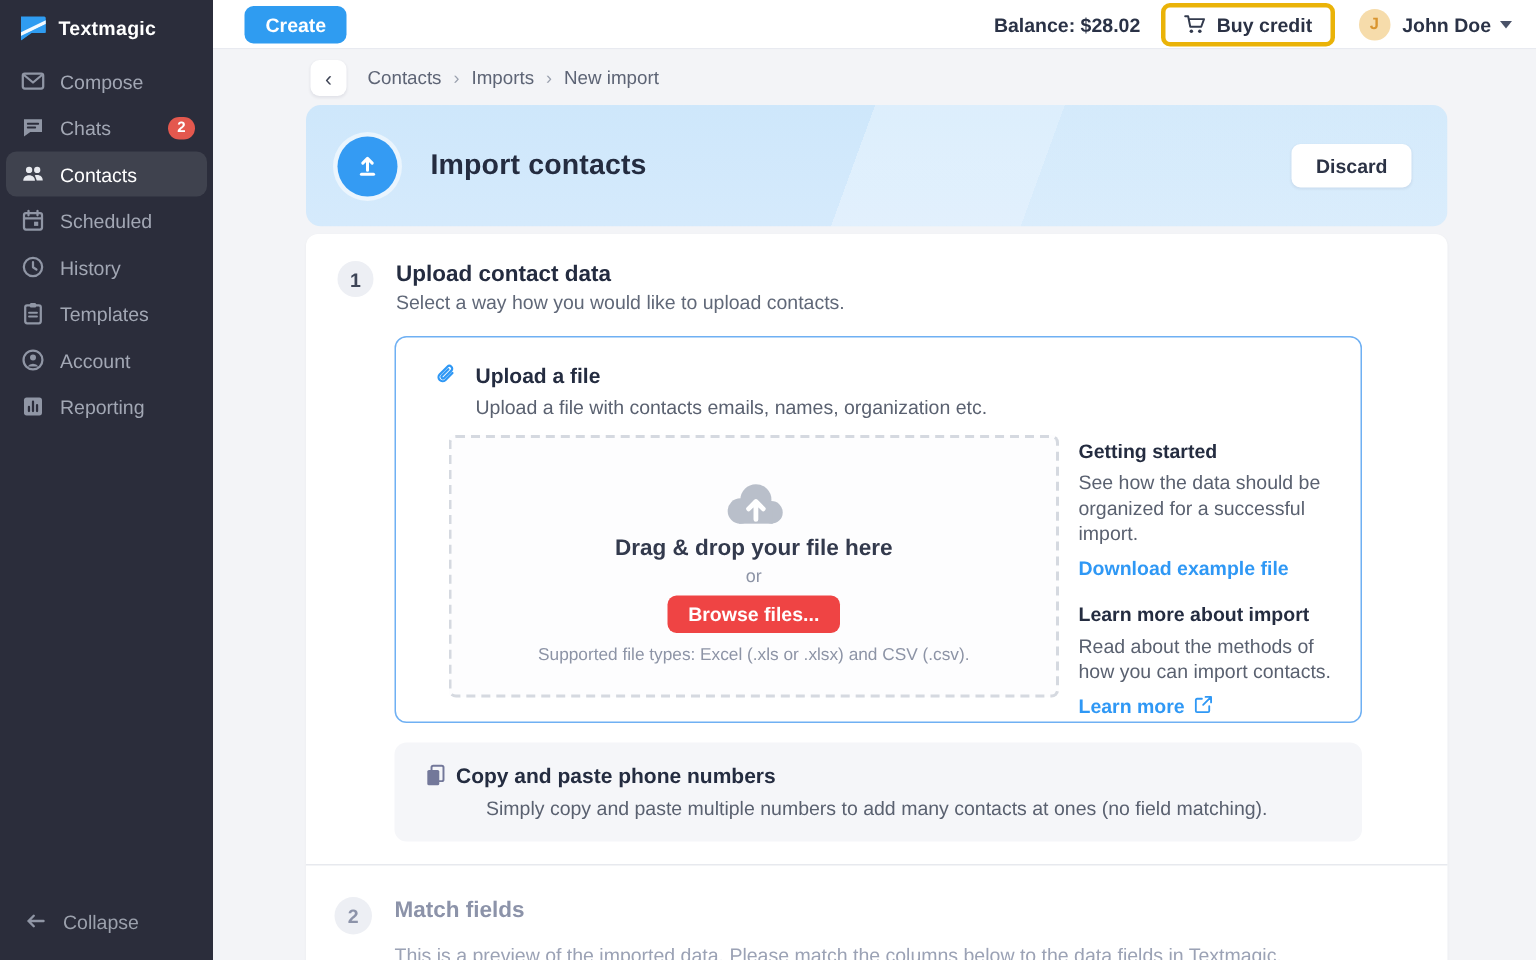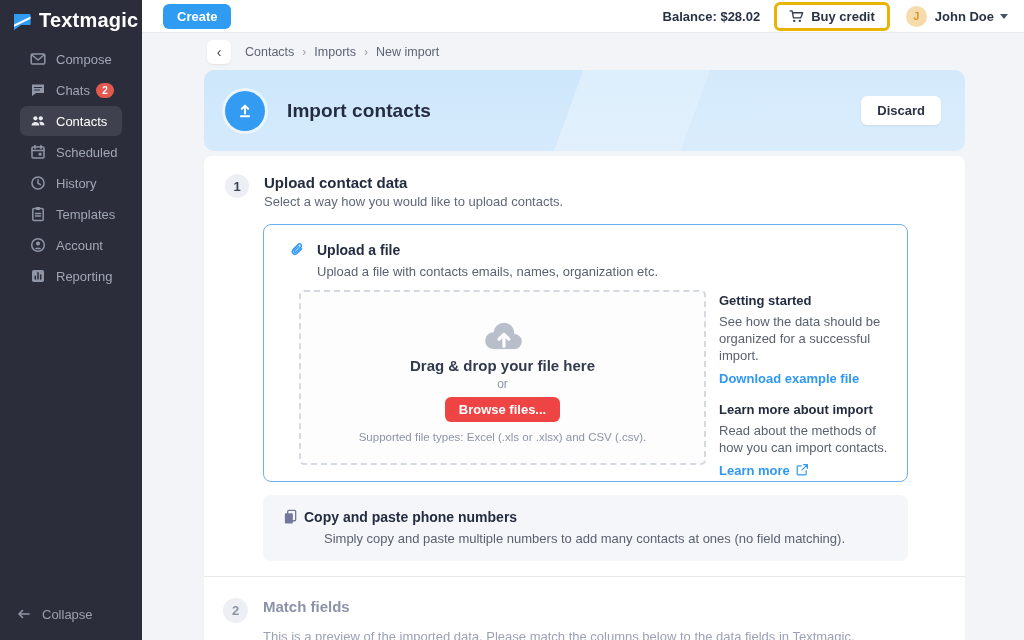--- a/index.html
+++ b/index.html
@@ -3,22 +3,22 @@
 <meta charset="utf-8">
 <style>
   * { margin:0; padding:0; box-sizing:border-box; }
   html,body { width:1024px; height:640px; overflow:hidden; }
   body { font-family:"Liberation Sans", sans-serif; background:#f3f4f7; color:#242c40; }
   .app { display:flex; width:1024px; height:640px; }
 
   
   .sidebar { width:142px; background:#2b2d3b; display:flex; flex-direction:column; flex-shrink:0; }
   .logo { display:flex; align-items:center; gap:7px; padding:9px 0 8px 12px; }
-  .logo-text { color:#ffffff; font-size:20px; font-weight:bold; letter-spacing:.2px; }
-  .nav { margin-top:4px; padding:0 20px; }
+  .logo-text { color:#ffffff; font-size:13px; font-weight:bold; letter-spacing:.2px; }
+  .nav { margin-top:4px; padding:0 4px; }
   .nav-item { display:flex; align-items:center; height:30px; margin-bottom:1px; padding:0 8px 0 10px;
               border-radius:7px; color:#a2a7b4; cursor:pointer; }
   .nav-item svg { color:#9096a5; flex-shrink:0; }
   .nav-item .nav-label { font-size:13px; margin-left:10px; flex:1; }
   .nav-item.active { background:#3f424e; color:#ffffff; }
   .nav-item.active svg { color:#e8eaef; }
   .badge { background:#e4584e; color:#fff; font-size:10px; font-weight:bold; min-width:18px; height:15px;
            border-radius:8px; display:flex; align-items:center; justify-content:center; padding:0 5px; }
   .sidebar-spacer { flex:1; }
   .collapse { display:flex; align-items:center; gap:10px; padding:0 0 18px 16px; color:#9ba0ac; font-size:13px; cursor:pointer; }

